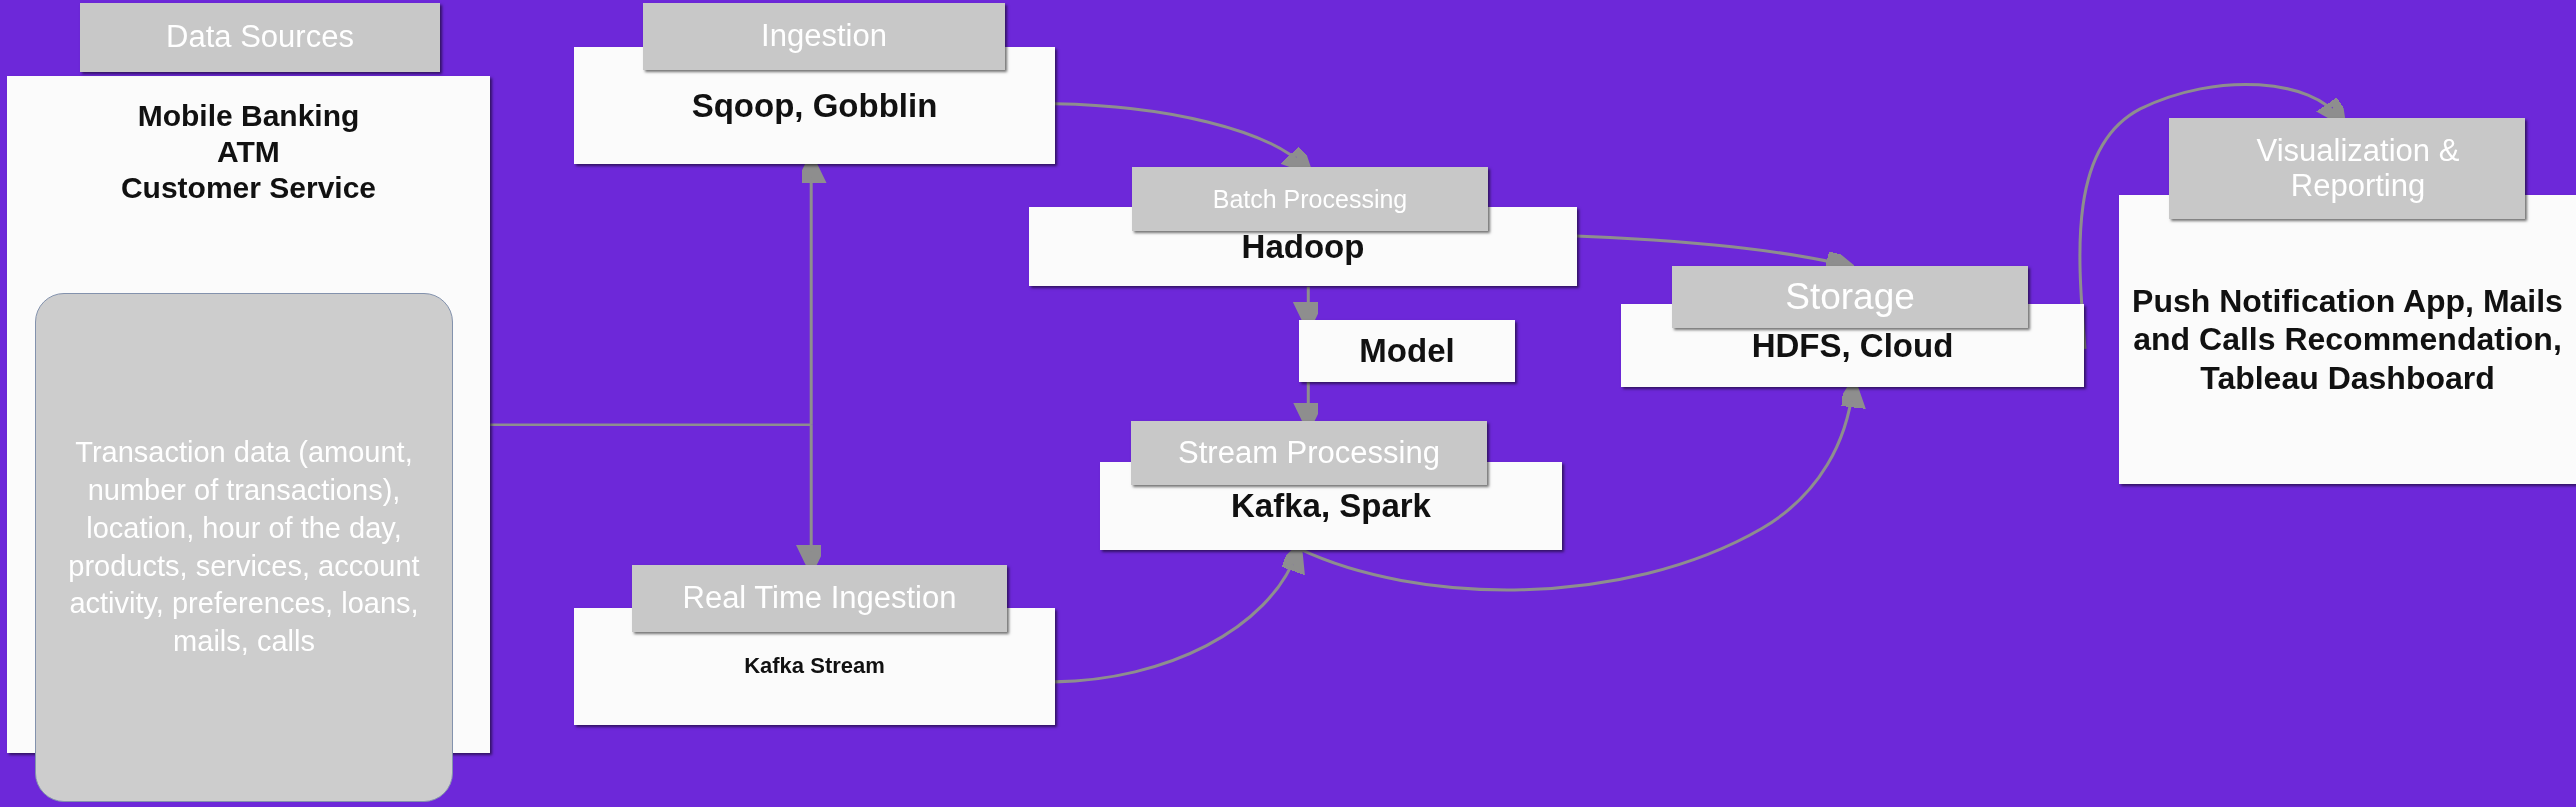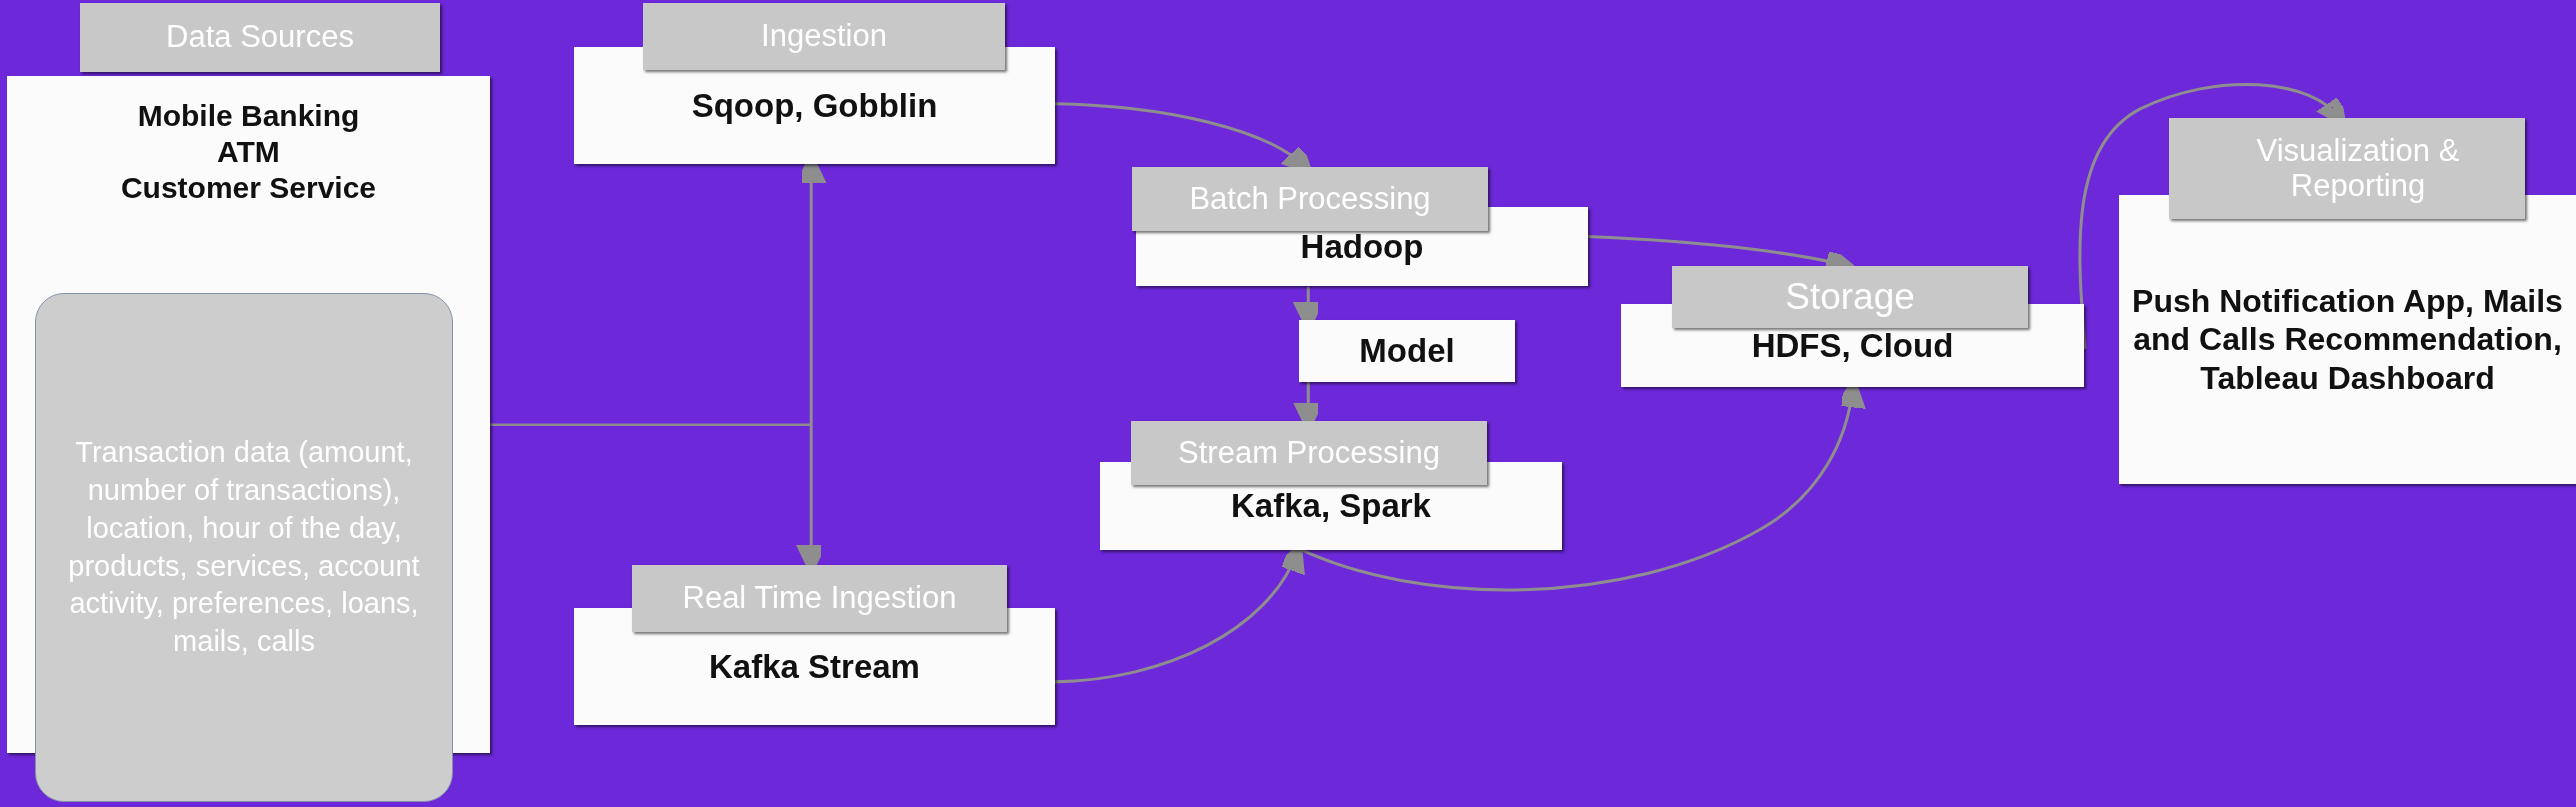--- a/index.html
+++ b/index.html
@@ -121,26 +121,26 @@
     <div class="rounded-note" style="left:35px; top:293px; width:418px; height:509px; font-size:29px;">Transaction data (amount, number of transactions), location, hour of the day, products, services, account activity, preferences, loans, mails, calls</div>
   </div>
 
   <div class="node">
     <div class="hdr" style="left:643px; top:2.6px; width:362px; height:67px; font-size:31px;">Ingestion</div>
     <div class="body" style="left:574px; top:47px; width:481px; height:117px; font-size:33px;">Sqoop, Gobblin</div>
   </div>
 
   <div class="node">
     <div class="hdr" style="left:632px; top:565px; width:375px; height:67px; font-size:31px;">Real Time Ingestion</div>
-    <div class="body" style="left:574px; top:608px; width:481px; height:117px; font-size:33px;">Kafka Stream</div>
+    <div class="body" style="left:574px; top:608px; width:481px; height:117px; font-size:22px;">Kafka Stream</div>
   </div>
 
   <div class="node">
-    <div class="hdr" style="left:1132px; top:167px; width:356px; height:64px; font-size:31px;">Batch Processing</div>
-    <div class="body" style="left:1136px; top:207px; width:452px; height:79px; font-size:33px;">Hadoop</div>
+    <div class="hdr" style="left:1132px; top:167px; width:356px; height:64px; font-size:25px;">Batch Processing</div>
+    <div class="body" style="left:1029px; top:207px; width:548px; height:79px; font-size:33px;">Hadoop</div>
   </div>
 
   <div class="node">
     <div class="body plain" style="left:1299px; top:320px; width:216px; height:62px; font-size:33px;text-align:right;">Model</div>
   </div>
 
   <div class="node">
     <div class="hdr" style="left:1131px; top:421px; width:356px; height:64px; font-size:31px;">Stream Processing</div>
     <div class="body" style="left:1079px; top:462px; width:462px; height:88px; font-size:33px;margin-left:21px;">Kafka, Spark</div>
   </div>

